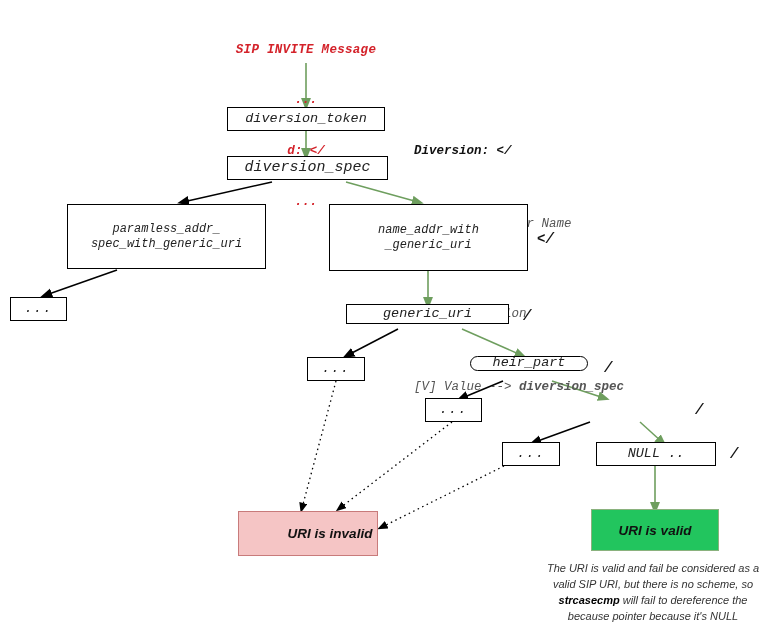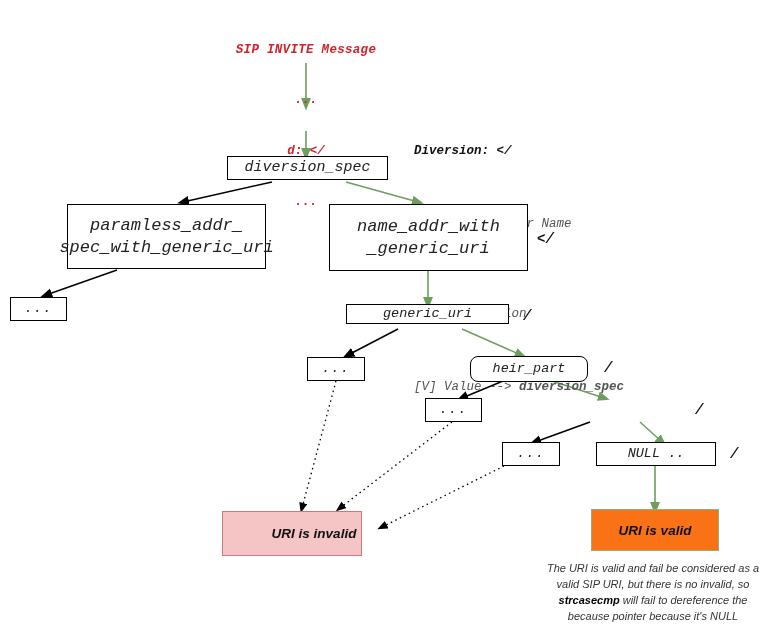--- a/index.html
+++ b/index.html
@@ -40,39 +40,39 @@
     font-size: 13.5px;
     color: #222222;
     line-height: 1.25;
     white-space: pre;
   }
   .node-box.small {
     font-size: 13px;
     letter-spacing: 1.5px;
   }
   .node-box.two-line {
-    font-size: 17px;
+    font-size: 12px;
   }
   .terminal-box {
     position: absolute;
     box-sizing: border-box;
     display: flex;
     align-items: center;
     justify-content: center;
     font-family: "Liberation Sans", sans-serif;
     font-weight: bold;
     font-size: 13.5px;
     color: #111111;
   }
   .terminal-invalid {
     background: #f5c5c5;
     border: 1.4px solid #c87b7b;
   }
   .terminal-valid {
-    background: #f97316;
+    background: #22c55e;
     border: 1.4px solid #8ab27e;
     justify-content: center;
   }
   .edge-label {
     position: absolute;
     font-family: "Liberation Mono", "DejaVu Sans Mono", monospace;
     font-weight: bold;
     font-size: 14px;
     color: #111111;
     white-space: pre;
@@ -171,62 +171,63 @@
     <div class="b">Diversion: &lt;/</div>
     <div class="dim">
       <span>[V] Header Name</span>
     </div>
     <div class="dim">
       <span>[V] Colon</span>
     </div>
     <div class="dim"><span>[V] Value --&gt; </span><span class="b">diversion_spec</span></div>
   </div>
 
+  <div class="node-box" style="left:227px; top:107px; width:158px; height:24px;"><span>diversion_token</span></div>
 
   <div class="node-box" style="left:227px; top:156px; width:161px; height:24px; font-size:15px;"><span>diversion_spec</span></div>
 
   <div class="node-box two-line" style="left:67px; top:204px; width:199px; height:65px;"><span>paramless_addr_
 spec_with_generic_uri</span></div>
 
   <div class="node-box two-line" style="left:329px; top:204px; width:199px; height:67px;"><span>name_addr_with
 _generic_uri</span></div>
 
   <div class="node-box small" style="left:10px; top:297px; width:57px; height:24px;"><span>...</span></div>
 
   <div class="node-box" style="left:346px; top:304px; width:163px; height:20px;"><span>generic_uri</span></div>
 
   <div class="node-box small" style="left:307px; top:357px; width:58px; height:24px;"><span>...</span></div>
 
-  <div class="node-box" style="left:470px; top:356px; width:118px; height:26px;border-radius:8px;"><span>heir_part</span></div>
+  <div class="node-box" style="left:470px; top:356px; width:118px; height:15px;border-radius:8px;"><span>heir_part</span></div>
 
   <div class="node-box small" style="left:425px; top:398px; width:57px; height:24px;"><span>...</span></div>
 
 
   <div class="node-box small" style="left:502px; top:442px; width:58px; height:24px;"><span>...</span></div>
 
   <div class="node-box" style="left:596px; top:442px; width:120px; height:24px;"><span>NULL ..</span></div>
 
-  <div class="terminal-box terminal-invalid" style="left:222px; top:511px; width:140px; height:45px;padding-left:44px;">
+  <div class="terminal-box terminal-invalid" style="left:238px; top:511px; width:140px; height:45px;padding-left:44px;">
       <span>URI is invalid</span>
     </div>
 
   <div class="terminal-box terminal-valid" style="left:591px; top:509px; width:128px; height:42px;">
       <span>URI is valid</span>
     </div>
 
   <div class="edge-label" style="left:537px; top:231px;"><span>&lt;/</span></div>
 
   <div class="edge-label" style="left:523px; top:308px;"><span>/</span></div>
 
   <div class="edge-label" style="left:604px; top:360px;"><span>/</span></div>
 
   <div class="edge-label" style="left:695px; top:402px;"><span>/</span></div>
 
   <div class="edge-label" style="left:730px; top:446px;"><span>/</span></div>
 
   <div class="caption" style="left:541px; top:561px; width:224px;">
     <div>The URI is valid and fail be considered as a</div>
-    <div>valid SIP URI, but there is no invalid, so</div>
+    <div>valid SIP URI, but there is no scheme, so</div>
     <div><span class="b">strcasecmp</span><span> will fail to dereference the</span></div>
     <div>because pointer because it's NULL</div>
   </div>
 
 </div>
 
 </body></html>

